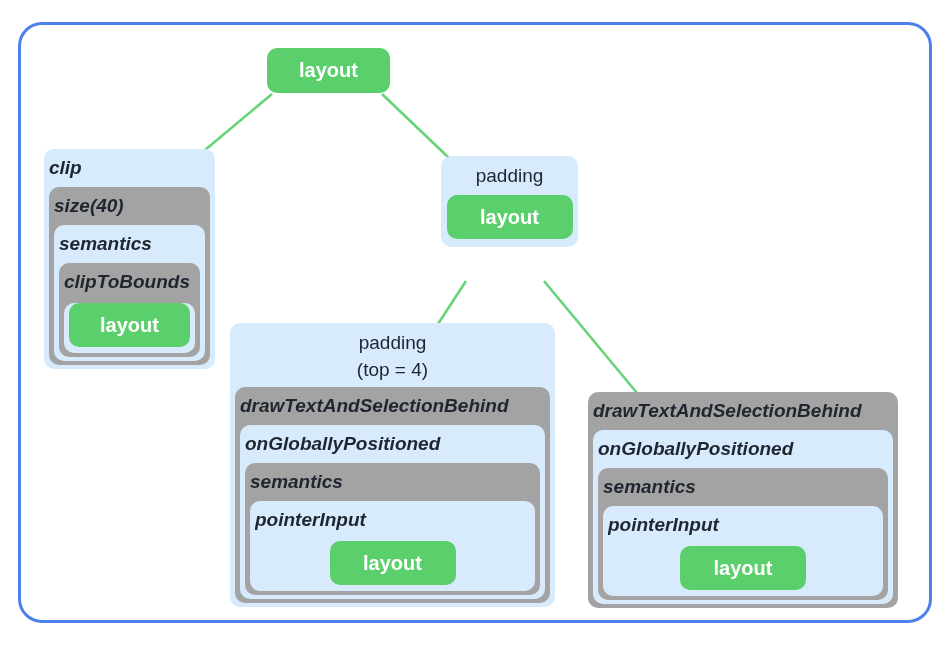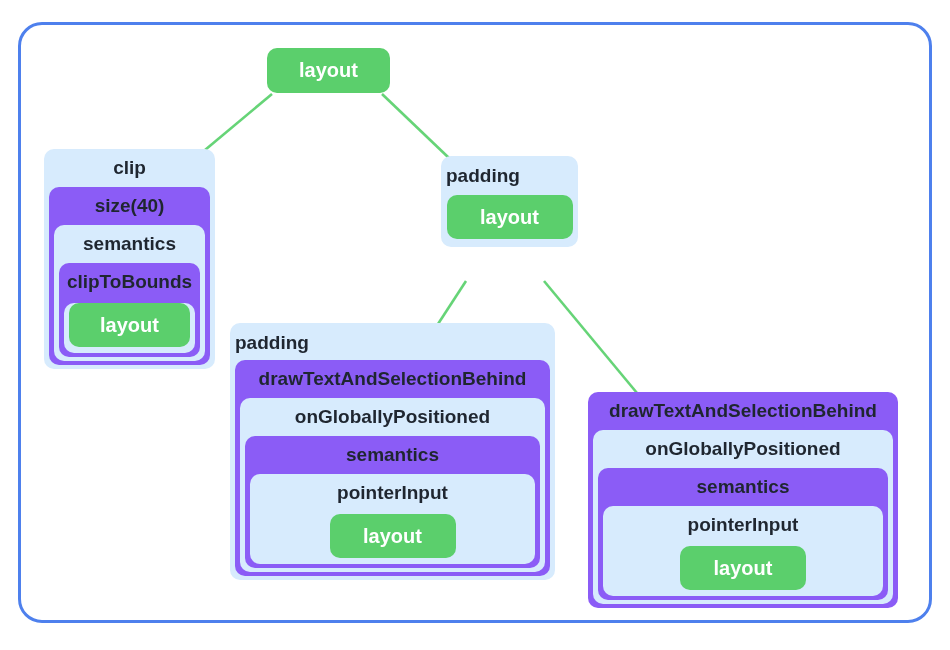--- a/index.html
+++ b/index.html
@@ -33,35 +33,35 @@
   .node-box {
     position: absolute;
     z-index: 2;
     border-radius: 10px;
   }
   .box {
     border-radius: 10px;
     padding: 0 5px 4px 5px;
   }
   .shade-a { background: #d7ebfd; }
-  .shade-b { background: #8b5cf6; }
+  .shade-b { background: #a3a3a3; }
   .hdr {
     height: 38px;
     line-height: 38px;
-    text-align: center;
     font-weight: 700;
     font-size: 19px;
     color: #1f2630;
     white-space: nowrap;
     overflow: hidden;
+    font-style: italic;
   }
   .hdr2 {
     padding: 6px 0 4px 0;
-    text-align: left;
-    font-weight: 700;
+    text-align: center;
+    font-weight: 400;
     font-size: 19px;
     line-height: 27px;
     color: #1f2630;
     white-space: nowrap;
   }
   .leaf {
     display: block;
     width: 126px;
     max-width: 100%;
     height: 44px;
@@ -123,20 +123,21 @@
 <div class="node-box box shade-a" style="left:441px; top:156px; width:127px;">
   <div class="hdr2">
     <div>padding</div>
   </div>
   <div class="leaf" style="margin:2px auto 4px auto;">layout</div>
 </div>
 
 <div class="node-box box shade-a" style="left:230px; top:323px; width:315px;">
   <div class="hdr2">
     <div>padding</div>
+    <div>(top = 4)</div>
   </div>
   <div class="box shade-b">
     <div class="hdr">drawTextAndSelectionBehind</div>
     <div class="box shade-a">
       <div class="hdr">onGloballyPositioned</div>
       <div class="box shade-b">
         <div class="hdr">semantics</div>
         <div class="box shade-a">
           <div class="hdr">pointerInput</div>
           <div class="leaf">layout</div>

